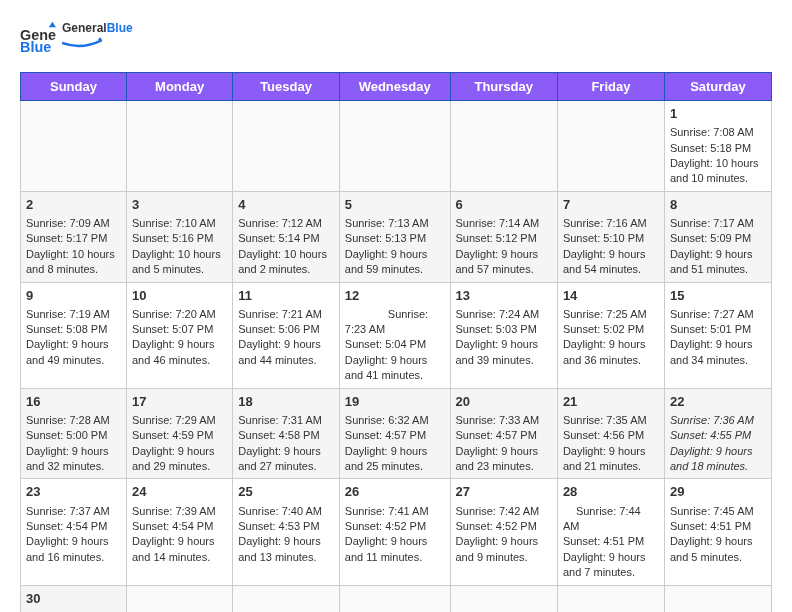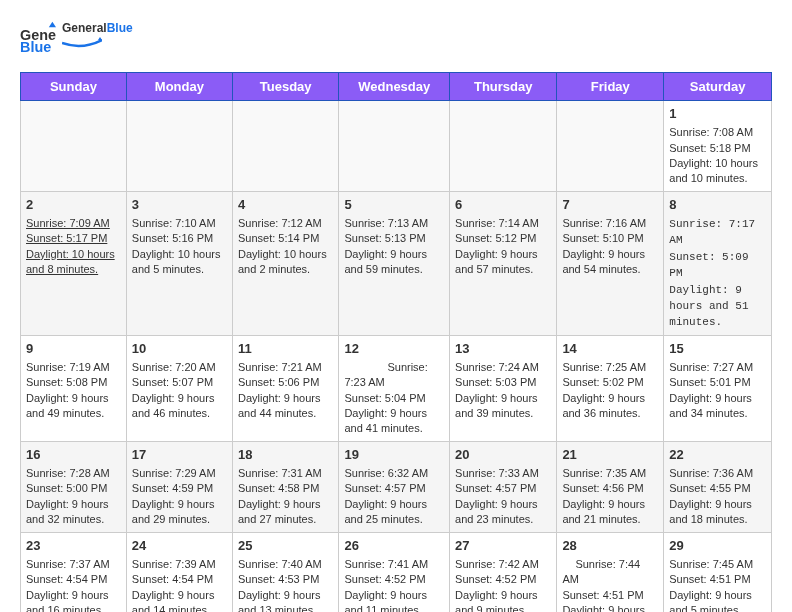--- a/index.html
+++ b/index.html
@@ -118,39 +118,39 @@
         <td class="empty"></td>
         <td class="empty"></td>
         <td class="empty"></td>
         <td class="empty"></td>
         <td class="empty"></td>
         <td><span class="day-num">1</span><span style="white-space: pre-line;">Sunrise: 7:08 AM
 Sunset: 5:18 PM
 Daylight: 10 hours and 10 minutes.</span></td>
       </tr>
       <tr>
-        <td><span class="day-num">2</span><span style="white-space: pre-line; text-decoration: underline;">Sunrise: 7:09 AM
+        <td><span class="day-num">2</span><span style="white-space: pre-line;">Sunrise: 7:09 AM
 Sunset: 5:17 PM
 Daylight: 10 hours and 8 minutes.</span></td>
         <td><span class="day-num">3</span><span style="white-space: pre-line;">Sunrise: 7:10 AM
 Sunset: 5:16 PM
 Daylight: 10 hours and 5 minutes.</span></td>
         <td><span class="day-num">4</span><span style="white-space: pre-line;">Sunrise: 7:12 AM
 Sunset: 5:14 PM
 Daylight: 10 hours and 2 minutes.</span></td>
         <td><span class="day-num">5</span><span style="white-space: pre-line;">Sunrise: 7:13 AM
 Sunset: 5:13 PM
 Daylight: 9 hours and 59 minutes.</span></td>
         <td><span class="day-num">6</span><span style="white-space: pre-line;">Sunrise: 7:14 AM
 Sunset: 5:12 PM
 Daylight: 9 hours and 57 minutes.</span></td>
         <td><span class="day-num">7</span><span style="white-space: pre-line;">Sunrise: 7:16 AM
 Sunset: 5:10 PM
 Daylight: 9 hours and 54 minutes.</span></td>
-        <td><span class="day-num">8</span><span style="white-space: pre-line; font-family: Liberation Mono, monospace;">Sunrise: 7:17 AM
+        <td><span class="day-num">8</span><span style="white-space: pre-line;">Sunrise: 7:17 AM
 Sunset: 5:09 PM
 Daylight: 9 hours and 51 minutes.</span></td>
       </tr>
       <tr>
         <td><span class="day-num">9</span><span style="white-space: pre-line;">Sunrise: 7:19 AM
 Sunset: 5:08 PM
 Daylight: 9 hours and 49 minutes.</span></td>
         <td><span class="day-num">10</span><span style="white-space: pre-line;">Sunrise: 7:20 AM
 Sunset: 5:07 PM
 Daylight: 9 hours and 46 minutes.</span></td>
@@ -182,21 +182,21 @@
 Daylight: 9 hours and 27 minutes.</span></td>
         <td><span class="day-num">19</span><span style="white-space: pre-line;">Sunrise: 6:32 AM
 Sunset: 4:57 PM
 Daylight: 9 hours and 25 minutes.</span></td>
         <td><span class="day-num">20</span><span style="white-space: pre-line;">Sunrise: 7:33 AM
 Sunset: 4:57 PM
 Daylight: 9 hours and 23 minutes.</span></td>
         <td><span class="day-num">21</span><span style="white-space: pre-line;">Sunrise: 7:35 AM
 Sunset: 4:56 PM
 Daylight: 9 hours and 21 minutes.</span></td>
-        <td><span class="day-num">22</span><span style="white-space: pre-line;">Sunrise: 7:36 AM
+        <td><span class="day-num">22</span><span style="white-space: pre-line; font-style: italic;">Sunrise: 7:36 AM
 Sunset: 4:55 PM
 Daylight: 9 hours and 18 minutes.</span></td>
       </tr>
       <tr>
         <td><span class="day-num">23</span><span style="white-space: pre-line;">Sunrise: 7:37 AM
 Sunset: 4:54 PM
 Daylight: 9 hours and 16 minutes.</span></td>
         <td><span class="day-num">24</span><span style="white-space: pre-line;">Sunrise: 7:39 AM
 Sunset: 4:54 PM
 Daylight: 9 hours and 14 minutes.</span></td>

